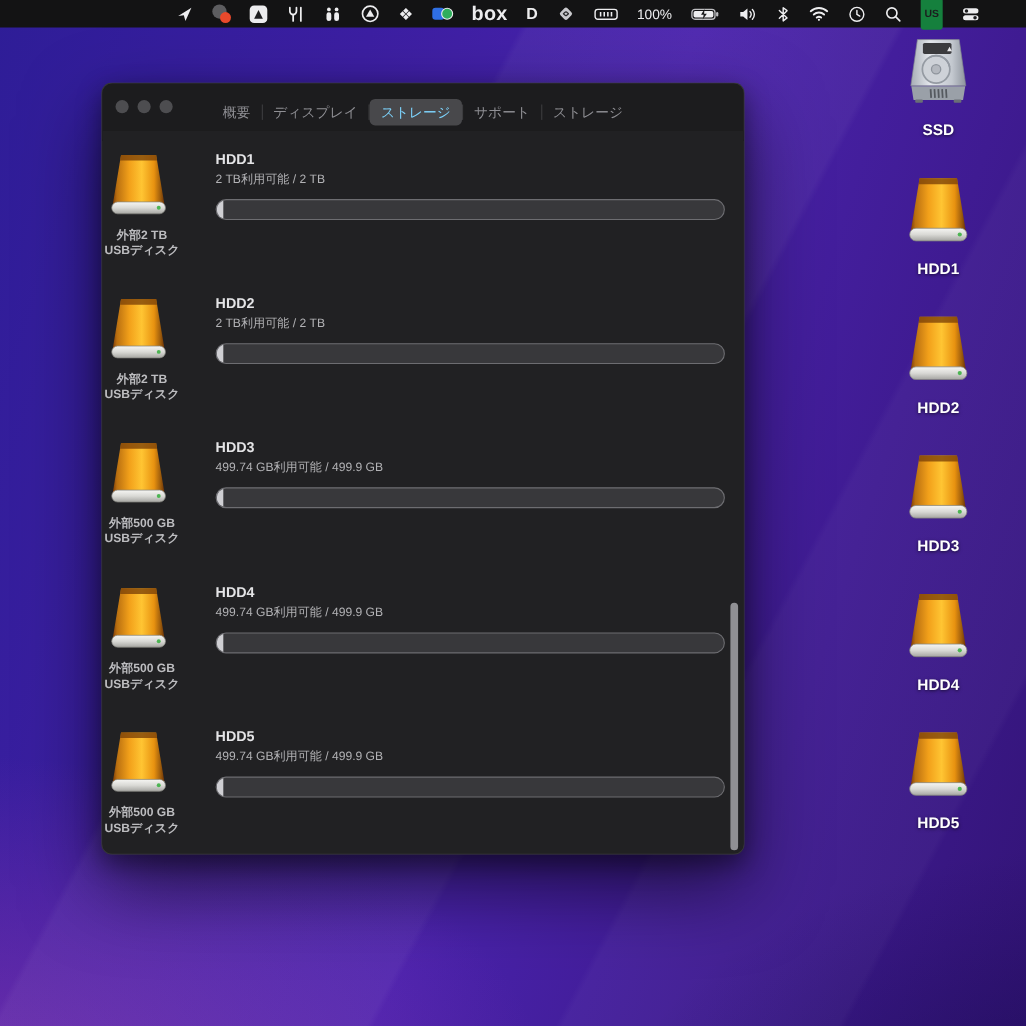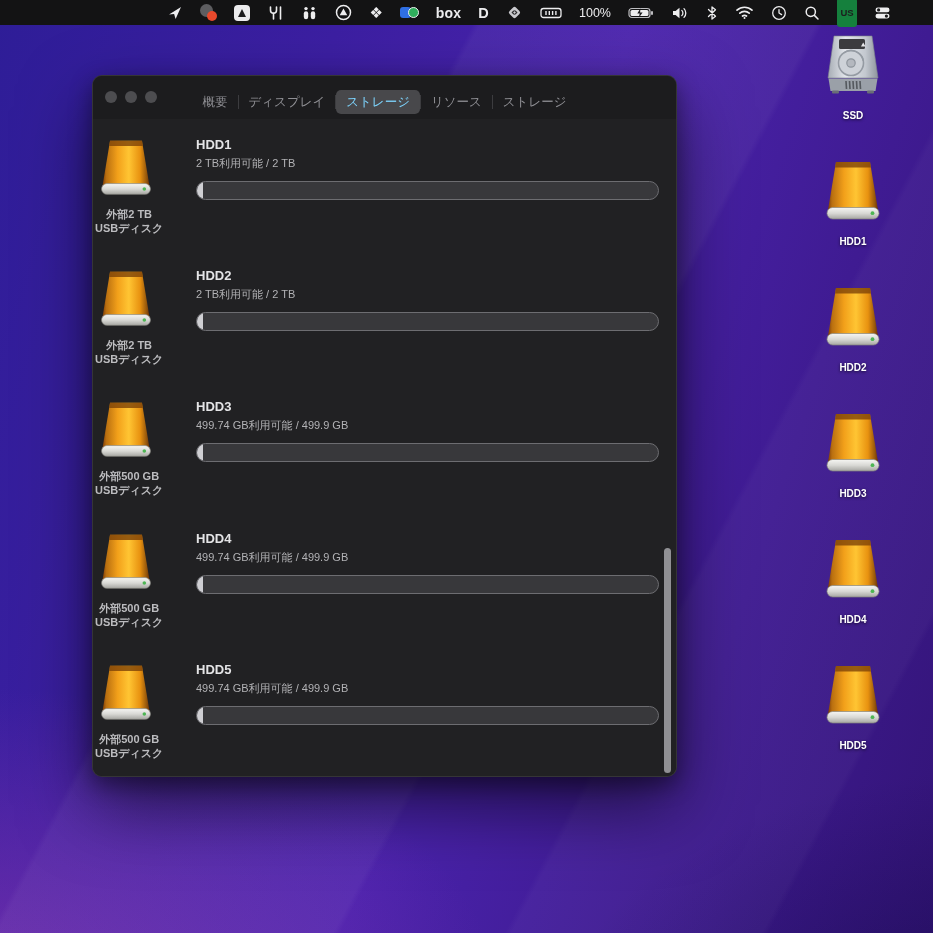--- a/index.html
+++ b/index.html
@@ -78,21 +78,21 @@
   .usage-fill{ position:absolute; left:0; top:0; bottom:0; width:6px; background:#cfcfd3; border-radius:9px 0 0 9px; }
 
   .scroll-thumb{
     position:absolute; right:5px; top:472px; width:7px; height:225px;
     border-radius:4px; background:#97979b; opacity:.95;
   }
 
   
   .desk-item{ position:absolute; left:803px; width:100px; display:flex; flex-direction:column; align-items:center; z-index:10; }
   .desk-item svg{ width:66px; height:66px; }
-  .desk-label{ margin-top:11px; font-size:10px; font-weight:700; color:#fff; text-shadow:0 1px 3px rgba(0,0,0,.65); }
+  .desk-label{ margin-top:11px; font-size:14px; font-weight:700; color:#fff; text-shadow:0 1px 3px rgba(0,0,0,.65); }
 </style>
 </head>
 <body>
 
 <svg width="0" height="0" style="position:absolute">
   <defs>
     <linearGradient id="gOrange" x1="0" y1="0" x2="1" y2="0">
       <stop offset="0" stop-color="#7c3c08"></stop>
         <stop offset="0.08" stop-color="#b96f10"></stop>
       <stop offset="0.32" stop-color="#f2a01a"></stop>
@@ -171,21 +171,21 @@
     <svg width="17" height="17" viewBox="0 0 17 17">
         <circle cx="8.5" cy="8.5" r="7" fill="none" stroke="#ededef" stroke-width="1.5"></circle>
         <path d="M8.5 4.6 L12.3 11.2 H4.7 Z" fill="#ededef"></path>
       </svg>
   </div>
   <div class="mb-item glyph">❖</div>
   <div class="mb-item icon-two-app">
     <span class="sq"></span>
     <span class="ci"></span>
   </div>
-  <div class="mb-item mb-text" style="text-transform:lowercase;font-size:14px">box</div>
+  <div class="mb-item mb-text" style="text-transform:lowercase;font-size:18px">box</div>
   <div class="mb-item mb-text" style="font-size:14.5px">D</div>
   <div class="mb-item">
     <svg width="17" height="17" viewBox="0 0 17 17">
       <rect x="4" y="4" width="9" height="9" rx="2" transform="rotate(45 8.5 8.5)" fill="#c9c9cd"></rect>
       <path d="M6.2 8.5 l1.8 -1.6 M6.2 8.5 l1.8 1.6 M10.8 8.5 l-1.8 -1.6 M10.8 8.5 l-1.8 1.6" stroke="#2a2a2c" stroke-width="1.1" stroke-linecap="round"></path>
     </svg>
   </div>
   <div class="mb-item">
     <svg width="22" height="16" viewBox="0 0 22 16">
         <rect x="1" y="3.5" width="20" height="9" rx="2.5" fill="none" stroke="#ededef" stroke-width="1.3"></rect>
@@ -255,21 +255,21 @@
       <span></span>
       <span></span>
     </div>
     <div class="tabbar">
       <div class="tab">概要</div>
       <div class="tab-div"></div>
       <div class="tab">ディスプレイ</div>
       <div class="tab-div"></div>
       <div class="tab selected">ストレージ</div>
       <div class="tab-div"></div>
-      <div class="tab">リソース</div>
+      <div class="tab">サポート</div>
       <div class="tab-div"></div>
       <div class="tab">ストレージ</div>
     </div>
   </div>
 
   <div class="content">
 
     <div class="drive-row" style="top:18px">
       <div class="icon-col">
         <svg class="drive-svg" viewBox="0 0 66 66">

